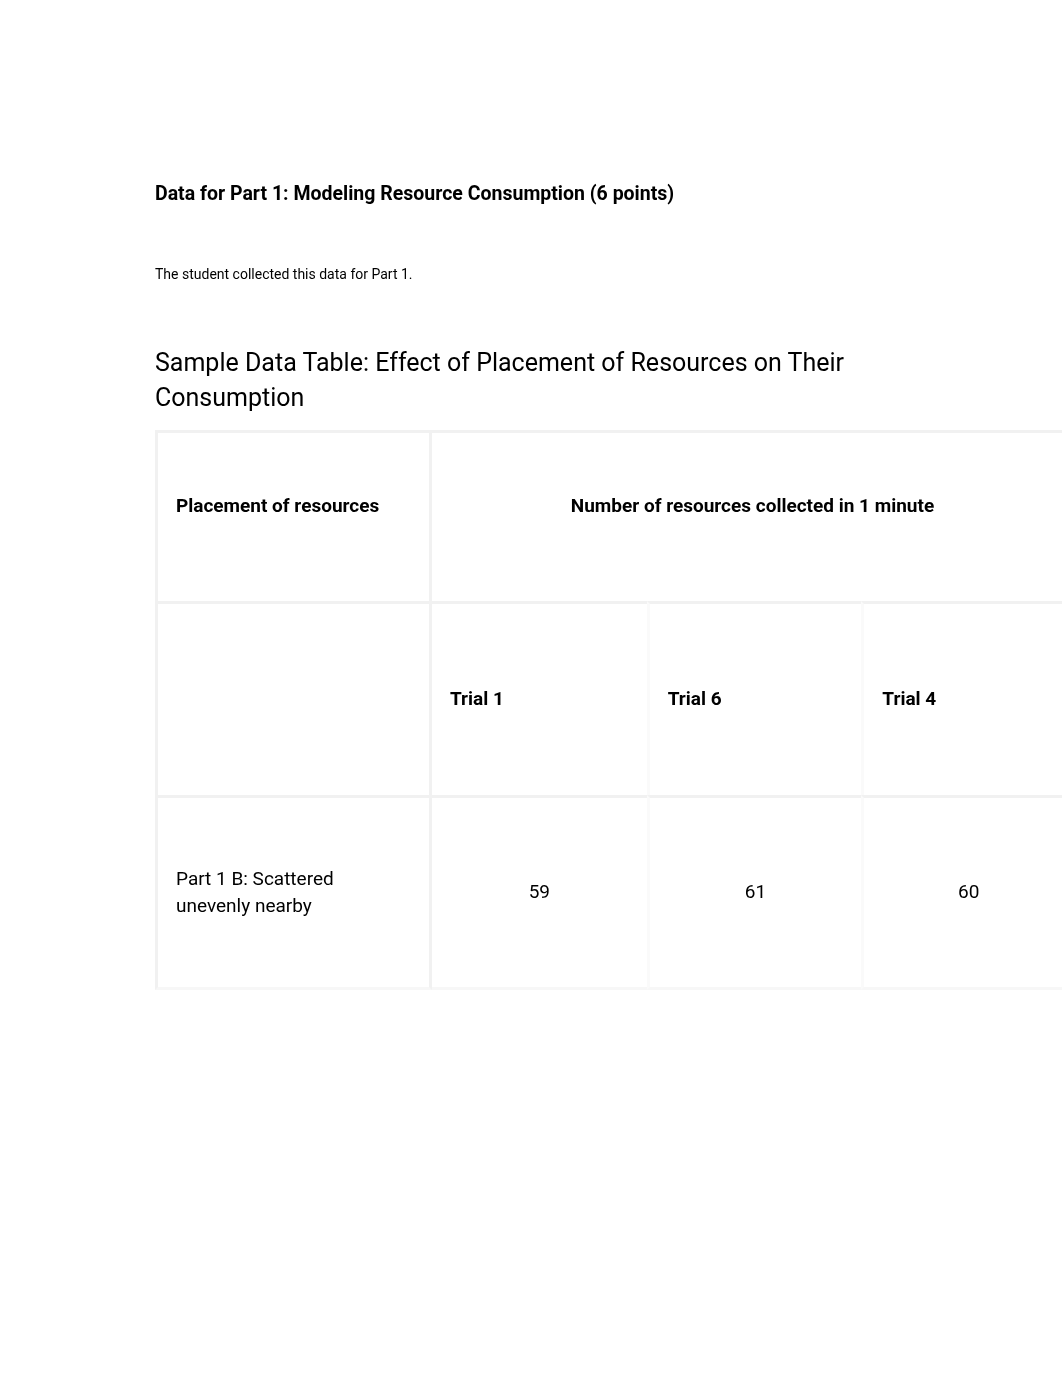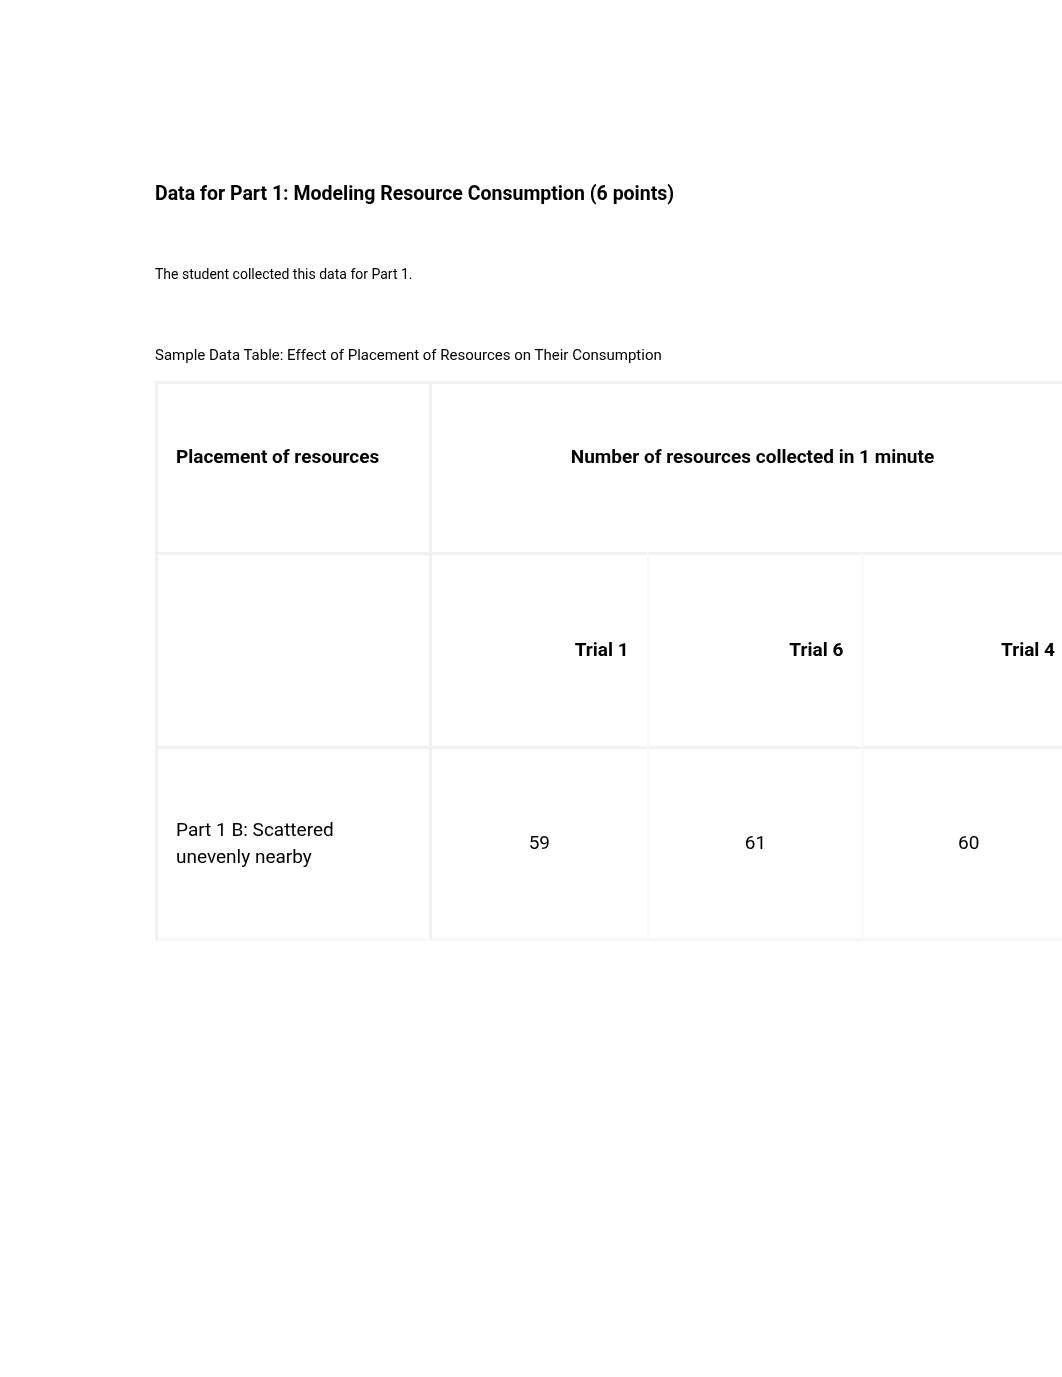--- a/index.html
+++ b/index.html
@@ -20,21 +20,21 @@
       font-weight: 700;
       margin-bottom: 58px;
       font-size: 19.5px;
     }
     .intro-text {
       margin-bottom: 60px;
       font-size: 14px;
     }
     .table-caption {
       margin-bottom: 4px;
-      font-size: 15px;
+      font-size: 25px;
     }
     table {
       border-collapse: separate;
       border-spacing: 0;
       width: 921px;
       table-layout: fixed;
     }
     th, td {
       padding: 72px 18px;
       vertical-align: middle;
@@ -53,21 +53,21 @@
       text-align: center;
       font-weight: 700;
       padding: 60px 18px 82px 18px;
     }
     th.row-header-label {
       font-weight: 700;
       padding: 60px 18px 82px 18px;
     }
     th.sub-header {
       font-weight: 700;
-      text-align: right;
+      text-align: left;
       padding: 82px 18px;
     }
     th.empty-header {
       font-weight: 700;
       padding: 82px 18px;
     }
     td.row-label {
       font-weight: 400;
       padding-top: 68px;
       padding-bottom: 68px;

